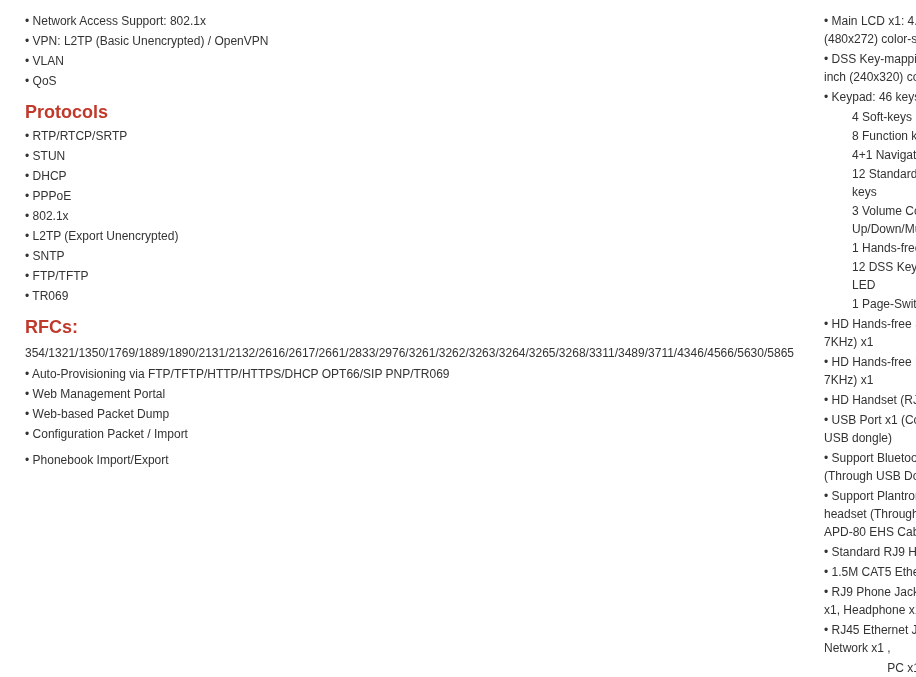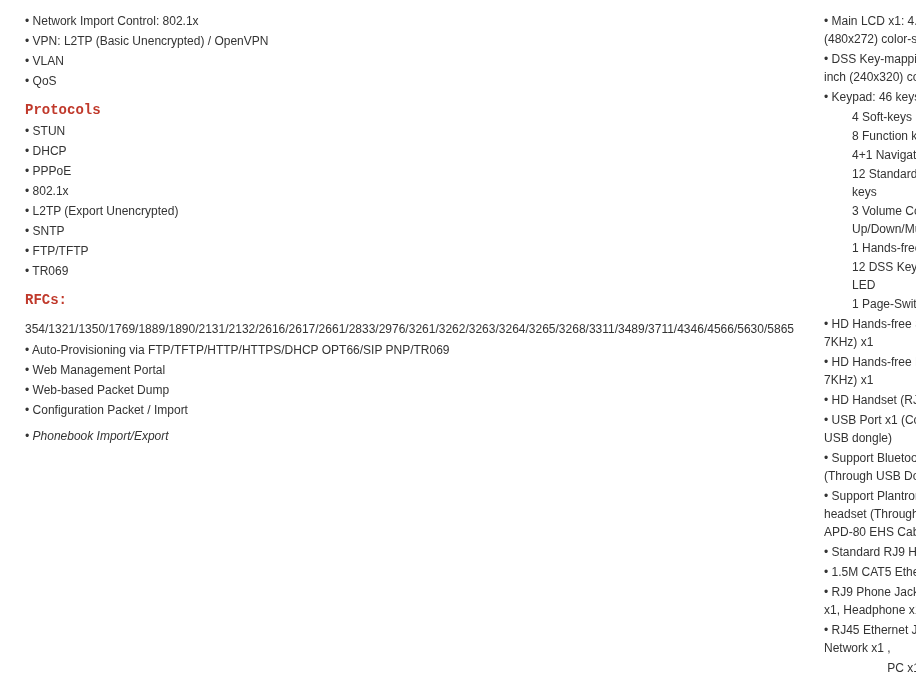--- a/index.html
+++ b/index.html
@@ -18,22 +18,21 @@
     }
     .col {
       flex: 1;
       padding: 0 5px;
     }
     .section-title {
       color: #c0392b;
       font-weight: bold;
       margin-top: 12px;
       margin-bottom: 4px;
-      font-size: 14px;
-      font-family: Liberation Mono, monospace;
+      font-size: 18px;
     }
     .item {
       margin: 2px 0;
       padding-left: 0;
       line-height: 1.5;
     }
     .item::before {
       content: "• ";
       color: #333;
     }
@@ -43,41 +42,42 @@
       line-height: 1.5;
     }
     .indent-item {
       padding-left: 14px;
       line-height: 1.5;
       margin: 1px 0;
     }
     .rfc-text {
       padding-left: 0;
       line-height: 1.6;
-      margin-top: 12px;
+      margin-top: 6px;
     }
     .right-aligned {
       text-align: right;
       padding-right: 20px;
     }
   </style>
 </head>
 <body>
 
 <div class="columns">
   <div class="col">
     <div id="left-top">
-        <div class="item">Network Import Control: 802.1x</div>
+        <div class="item">Network Access Support: 802.1x</div>
         <div class="item">VPN: L2TP (Basic Unencrypted) / OpenVPN</div>
         <div class="item">VLAN</div>
         <div class="item">QoS</div>
       </div>
     <div>
       <div class="section-title">Protocols</div>
       <div id="protocols-list">
+          <div class="item">RTP/RTCP/SRTP</div>
           <div class="item">STUN</div>
           <div class="item">DHCP</div>
           <div class="item">PPPoE</div>
           <div class="item">802.1x</div>
           <div class="item">L2TP (Export Unencrypted)</div>
           <div class="item">SNTP</div>
           <div class="item">FTP/TFTP</div>
           <div class="item">TR069</div>
         </div>
     </div>
@@ -86,21 +86,21 @@
       <div class="rfc-text">354/1321/1350/1769/1889/1890/2131/2132/2616/2617/2661/2833/2976/3261/3262/3263/3264/3265/3268/3311/3489/3711/4346/4566/5630/5865</div>
     </div>
     <div>
       <div id="deployment-list">
           <div class="item">Auto-Provisioning via FTP/TFTP/HTTP/HTTPS/DHCP OPT66/SIP PNP/TR069</div>
           <div class="item">Web Management Portal</div>
           <div class="item">Web-based Packet Dump</div>
           <div class="item">Configuration Packet / Import</div>
         </div>
     </div>
-    <div class="item" style="margin-top:8px;font-style:italic;">Phonebook Import/Export</div>
+    <div class="item" style="margin-top:8px;">Phonebook Import/Export</div>
   </div>
 
   <div class="col">
     <div id="right-items-top">
         <div class="item">Main LCD x1: 4.3 inch (480x272) color-screen LCD</div>
         <div class="item">DSS Key-mapping LCD x2: 2.4 inch (240x320) color-screen LCD</div>
         <div class="item">Keypad: 46 keys, including</div>
       </div>
     <div id="keypad-sub">
         <div class="sub-item">4 Soft-keys</div>

